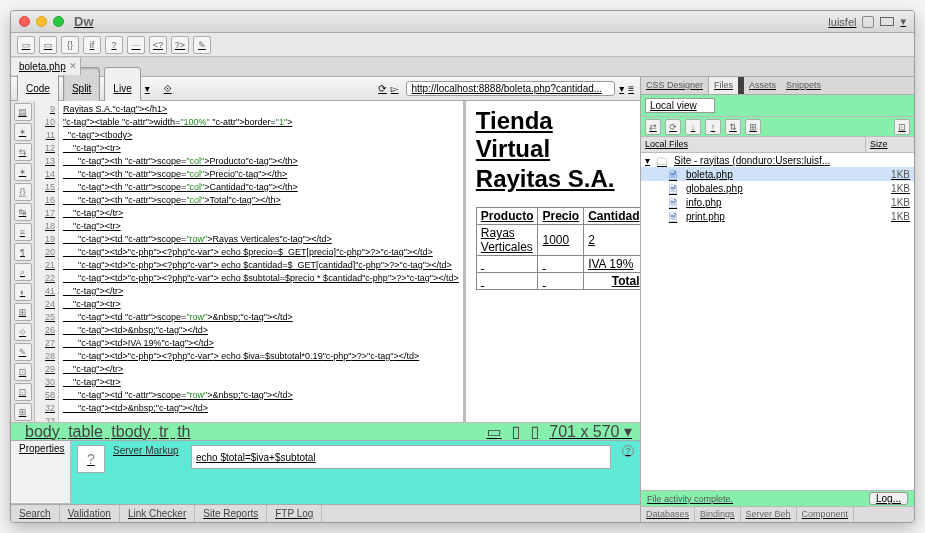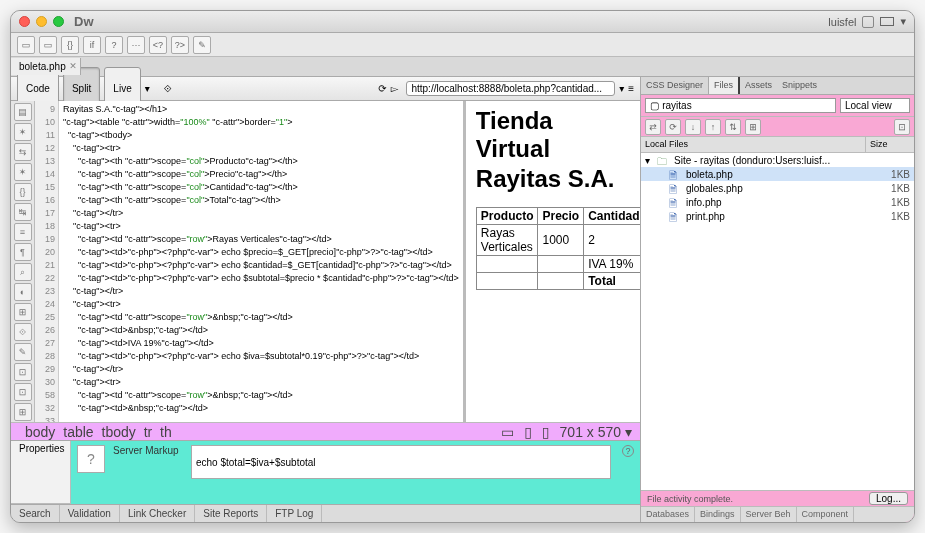--- a/index.html
+++ b/index.html
@@ -1,17 +1,17 @@
 <!DOCTYPE html>
 <html><head>
 <meta charset="utf-8">
 <style>
 * { margin: 0; padding: 0; box-sizing: border-box; font-family: "Lucida Grande", Arial, sans-serif; }
 body { background: #f5f5f5; display: flex; justify-content: center; align-items: flex-start; padding: 10px; }
-.window { width: 905px; height: 513px; background: #dcdcdc; border: 1px solid #999; border-radius: 10px; box-shadow: 0 6px 18px rgba(0,0,0,.25); display: flex; flex-direction: column; overflow: hidden; }
+.window { width: 905px; height: 513px; background: #dcdcdc; border: 1px solid #999; border-radius: 4px; box-shadow: 0 6px 18px rgba(0,0,0,.25); display: flex; flex-direction: column; overflow: hidden; text-decoration: underline; }
 .titlebar { height: 22px; background: linear-gradient(#ececec,#d6d6d6); display: flex; align-items: center; padding: 0 8px; border-bottom: 1px solid #aaa; gap: 6px; }
 .traffic { display: flex; gap: 6px; }
 .tl { width: 11px; height: 11px; border-radius: 50%; }
 .red{background:#ff5f57;border:1px solid #d64540}.yellow{background:#ffbd2e;border:1px solid #d6a024}.green{background:#28c940;border:1px solid #20a034}
 .app-label{font-size:13px;color:#666;font-weight:bold;margin-left:4px}
 .tb-right{margin-left:auto;display:flex;align-items:center;gap:6px;font-size:11px;color:#555}
 .sync-icon{width:12px;height:12px;border:1px solid #888;border-radius:2px}
 .layout-icon{width:14px;height:9px;border:1px solid #666;display:inline-block}
 .insert-tabs{height:18px;background:#e4e4e4;display:flex;align-items:center;font-size:10px;border-bottom:1px solid #bbb;padding:0 6px;gap:3px}
 .insert-tabs span{padding:2px 6px;color:#444;border:1px solid transparent;border-radius:3px 3px 0 0}
@@ -33,34 +33,34 @@
 .code-toolbar .t{width:18px;height:18px;border:1px solid #aaa;border-radius:2px;background:#f2f2f2;font-size:9px;display:flex;align-items:center;justify-content:center;color:#777}
 .gutter{width:24px;background:#efefef;border-right:1px solid #ccc;font-family:Monaco,Consolas,monospace;font-size:9px;color:#888;text-align:right;padding:2px 3px 0 0;line-height:13px}
 .gutter .hl{background:#4a90d9;color:#fff;display:block;margin-left:-3px;margin-right:-3px;padding-right:3px}
 .gutter .arrow::after{content:"▾";font-size:8px;margin-left:1px}
 .code{flex:1;background:#fff;font-family:Monaco,Consolas,monospace;font-size:9px;line-height:13px;padding:2px 4px;overflow:hidden;white-space:pre}.c-val{color:#1a8a1a}
 .live-pane{flex:1;background:#fff;padding:6px 10px;font-family:"Times New Roman",serif;color:#000;overflow:hidden;position:relative}
 .live-pane h1{font-size:24px;font-weight:bold;margin-bottom:2px}
 .live-table{width:100%;border-collapse:collapse;margin-top:14px;font-size:12px}
 .live-table th,.live-table td{border:1px solid #888;padding:1px 4px;text-align:left;font-weight:normal}
 .live-table thead th{text-align:center;font-weight:bold}
-.live-table .tot-lbl{text-align:left;font-weight:bold}
-.crumb{height:18px;background:#f0abfc;border-top:1px solid #bbb;display:flex;align-items:center;font-size:14px;padding:0 6px;gap:4px;color:#444}
+.live-table .tot-lbl{text-align:right;font-weight:bold}
+.crumb{height:18px;background:#86efac;border-top:1px solid #bbb;display:flex;align-items:center;font-size:16px;padding:0 6px;gap:4px;color:#444}
 .crumb span{padding:0 2px}
 .crumb .dim-info{margin-left:auto;display:flex;gap:6px;align-items:center}
 .props{height:64px;background:#5eead4;border-top:1px solid #aaa;display:flex;flex-direction:row}
 .props-tab{font-size:10px;padding:2px 8px;background:#f2f2f2;border-bottom:1px solid #bbb;width:60px;border-right:1px solid #bbb}
 .props-body{flex:1;display:flex;padding:4px 6px;gap:8px;align-items:flex-start}
 .pi{width:28px;height:28px;border:1px solid #aaa;background:#fff;display:flex;align-items:center;justify-content:center;font-size:14px;color:#888}
 .plabel{font-size:10px;color:#333;width:70px}
-.pinput{flex:1;max-width:420px;border:1px solid #aaa;background:#fff;font-size:10px;padding:2px 4px;height:34px}
-.right-col{flex:1;background:#f9a8d4;display:flex;flex-direction:column;min-height:0}
+.pinput{flex:1;max-width:420px;border:1px solid #aaa;background:#fff;font-size:10px;padding:2px 4px;height:24px}
+.right-col{flex:1;background:#86efac;display:flex;flex-direction:column;min-height:0}
 .panel-tabs{height:18px;background:#d8d8d8;display:flex;font-size:9px;border-bottom:1px solid #aaa}
 .panel-tabs span{padding:3px 5px;color:#555}
-.panel-tabs .active{background:#eee;border-right:2px solid #404040;border-left:1px solid #aaa}
+.panel-tabs .active{background:#eee;border-right:6px solid #404040;border-left:1px solid #aaa}
 .site-bar{height:22px;display:flex;align-items:center;gap:4px;padding:0 4px;font-size:10px;border-bottom:1px solid #bbb}
 .dd{border:1px solid #999;background:#fff;padding:1px 4px;font-size:10px;flex:1}
 .site-icons{height:20px;display:flex;align-items:center;gap:4px;padding:0 4px;border-bottom:1px solid #bbb}
 .si{width:16px;height:16px;border:1px solid #aaa;background:#f2f2f2;border-radius:2px;font-size:9px;display:flex;align-items:center;justify-content:center;color:#666}
 .file-head{height:16px;display:flex;font-size:9px;background:#e0e0e0;border-bottom:1px solid #bbb}
 .file-head .col1{flex:1;padding:2px 4px;border-right:1px solid #bbb}
 .file-head .col2{width:48px;padding:2px 4px}
 .file-list{flex:1;background:#fff;font-size:10px;overflow:auto}
 .frow{display:flex;padding:1px 4px;align-items:center}
 .frow .ind{width:12px}
@@ -161,21 +161,21 @@
               <div>13</div>
               <div>14</div>
               <div>15</div>
               <div>16</div>
               <div>17</div>
               <div>18</div>
               <div>19</div>
               <div>20</div>
               <div>21</div>
               <div>22</div>
-              <div>23</div>
+              <div>41</div>
               <div>24</div>
               <div>25</div>
               <div>26</div>
               <div>27</div>
               <div>28</div>
               <div>29</div>
               <div>30</div>
               <div>58</div>
               <div>32</div>
               <div>33</div>
@@ -251,21 +251,20 @@
     </div>
 
     <div class="right-col">
       <div class="panel-tabs" id="panel-tabs">
           <span>CSS Designer</span>
           <span class="active">Files</span>
           <span>Assets</span>
           <span>Snippets</span>
         </div>
       <div class="site-bar">
-        <div class="dd">▢ rayitas</div>
         <div class="dd" style="flex:0 0 70px">Local view</div>
       </div>
       <div class="site-icons">
         <div class="si">⇄</div>
         <div class="si">⟳</div>
         <div class="si">↓</div>
         <div class="si">↑</div>
         <div class="si">⇅</div>
         <div class="si">⊞</div>
         <div class="si" style="margin-left:auto">⊡</div>

